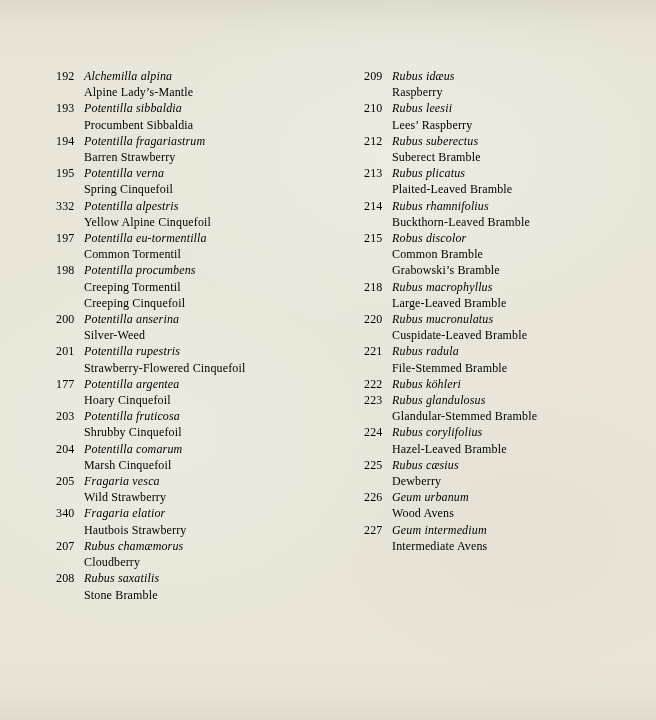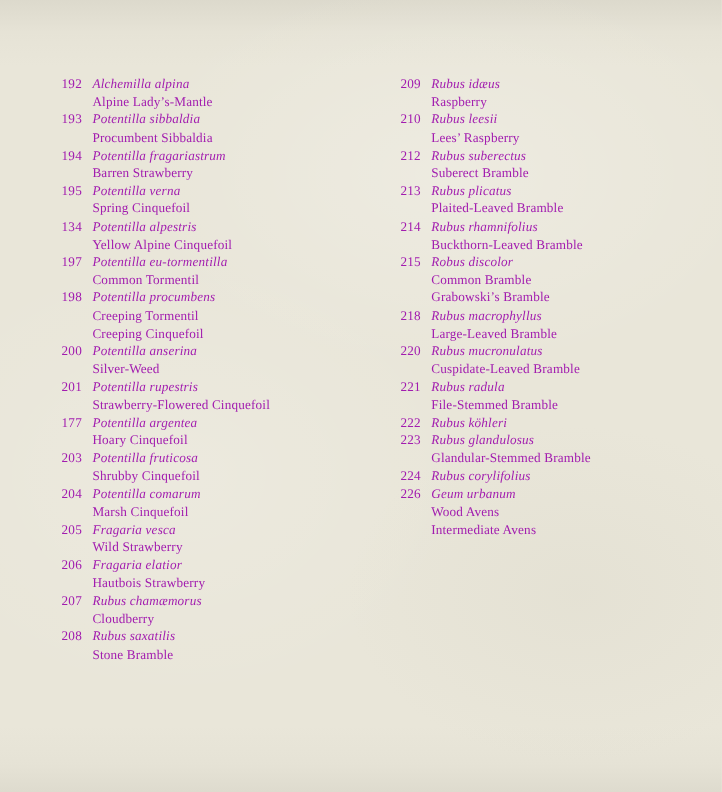--- a/index.html
+++ b/index.html
@@ -27,21 +27,21 @@
         rgba(205,202,189,0.45) 0px,
         rgba(205,202,189,0.10) 30px,
         rgba(205,202,189,0.0) 60px,
         rgba(205,202,189,0.0) 660px,
         rgba(205,202,189,0.12) 695px,
         rgba(205,202,189,0.40) 720px);
   }
   .index-page {
     position: absolute;
     inset: 0;
-    color: #a21caf;
+    color: #000000;
     font-size: 12px;
     line-height: 16.2px;
     letter-spacing: 0.15px;
   }
   .col {
     position: absolute;
     top: 68px;
   }
   .col-left  { left: 56px;  width: 290px; }
   .col-right { left: 364px; width: 290px; }
@@ -105,21 +105,21 @@
       <span class="num">195</span>
       <span class="latin">Potentilla verna</span>
     </div>
     <div class="line2">
       <span class="common">Spring Cinquefoil</span>
     </div>
   </div>
 
   <div class="entry">
     <div class="line1">
-      <span class="num">134</span>
+      <span class="num">332</span>
       <span class="latin">Potentilla alpestris</span>
     </div>
     <div class="line2">
       <span class="common">Yellow Alpine Cinquefoil</span>
     </div>
   </div>
 
   <div class="entry">
     <div class="line1">
       <span class="num">197</span>
@@ -201,21 +201,21 @@
       <span class="num">205</span>
       <span class="latin">Fragaria vesca</span>
     </div>
     <div class="line2">
       <span class="common">Wild Strawberry</span>
     </div>
   </div>
 
   <div class="entry">
     <div class="line1">
-      <span class="num">206</span>
+      <span class="num">340</span>
       <span class="latin">Fragaria elatior</span>
     </div>
     <div class="line2">
       <span class="common">Hautbois Strawberry</span>
     </div>
   </div>
 
   <div class="entry">
     <div class="line1">
       <span class="num">207</span>
@@ -349,32 +349,48 @@
     <div class="line2">
       <span class="common">Glandular-Stemmed Bramble</span>
     </div>
   </div>
 
   <div class="entry">
     <div class="line1">
       <span class="num">224</span>
       <span class="latin">Rubus corylifolius</span>
     </div>
-  </div>
-
+    <div class="line2">
+      <span class="common">Hazel-Leaved Bramble</span>
+    </div>
+  </div>
+
+  <div class="entry">
+    <div class="line1">
+      <span class="num">225</span>
+      <span class="latin">Rubus cæsius</span>
+    </div>
+    <div class="line2">
+      <span class="common">Dewberry</span>
+    </div>
+  </div>
 
   <div class="entry">
     <div class="line1">
       <span class="num">226</span>
       <span class="latin">Geum urbanum</span>
     </div>
     <div class="line2">
       <span class="common">Wood Avens</span>
     </div>
   </div>
 
   <div class="entry">
+    <div class="line1">
+      <span class="num">227</span>
+      <span class="latin">Geum intermedium</span>
+    </div>
     <div class="line2">
       <span class="common">Intermediate Avens</span>
     </div>
   </div>
 </div>
 </div>
 
 </body></html>

